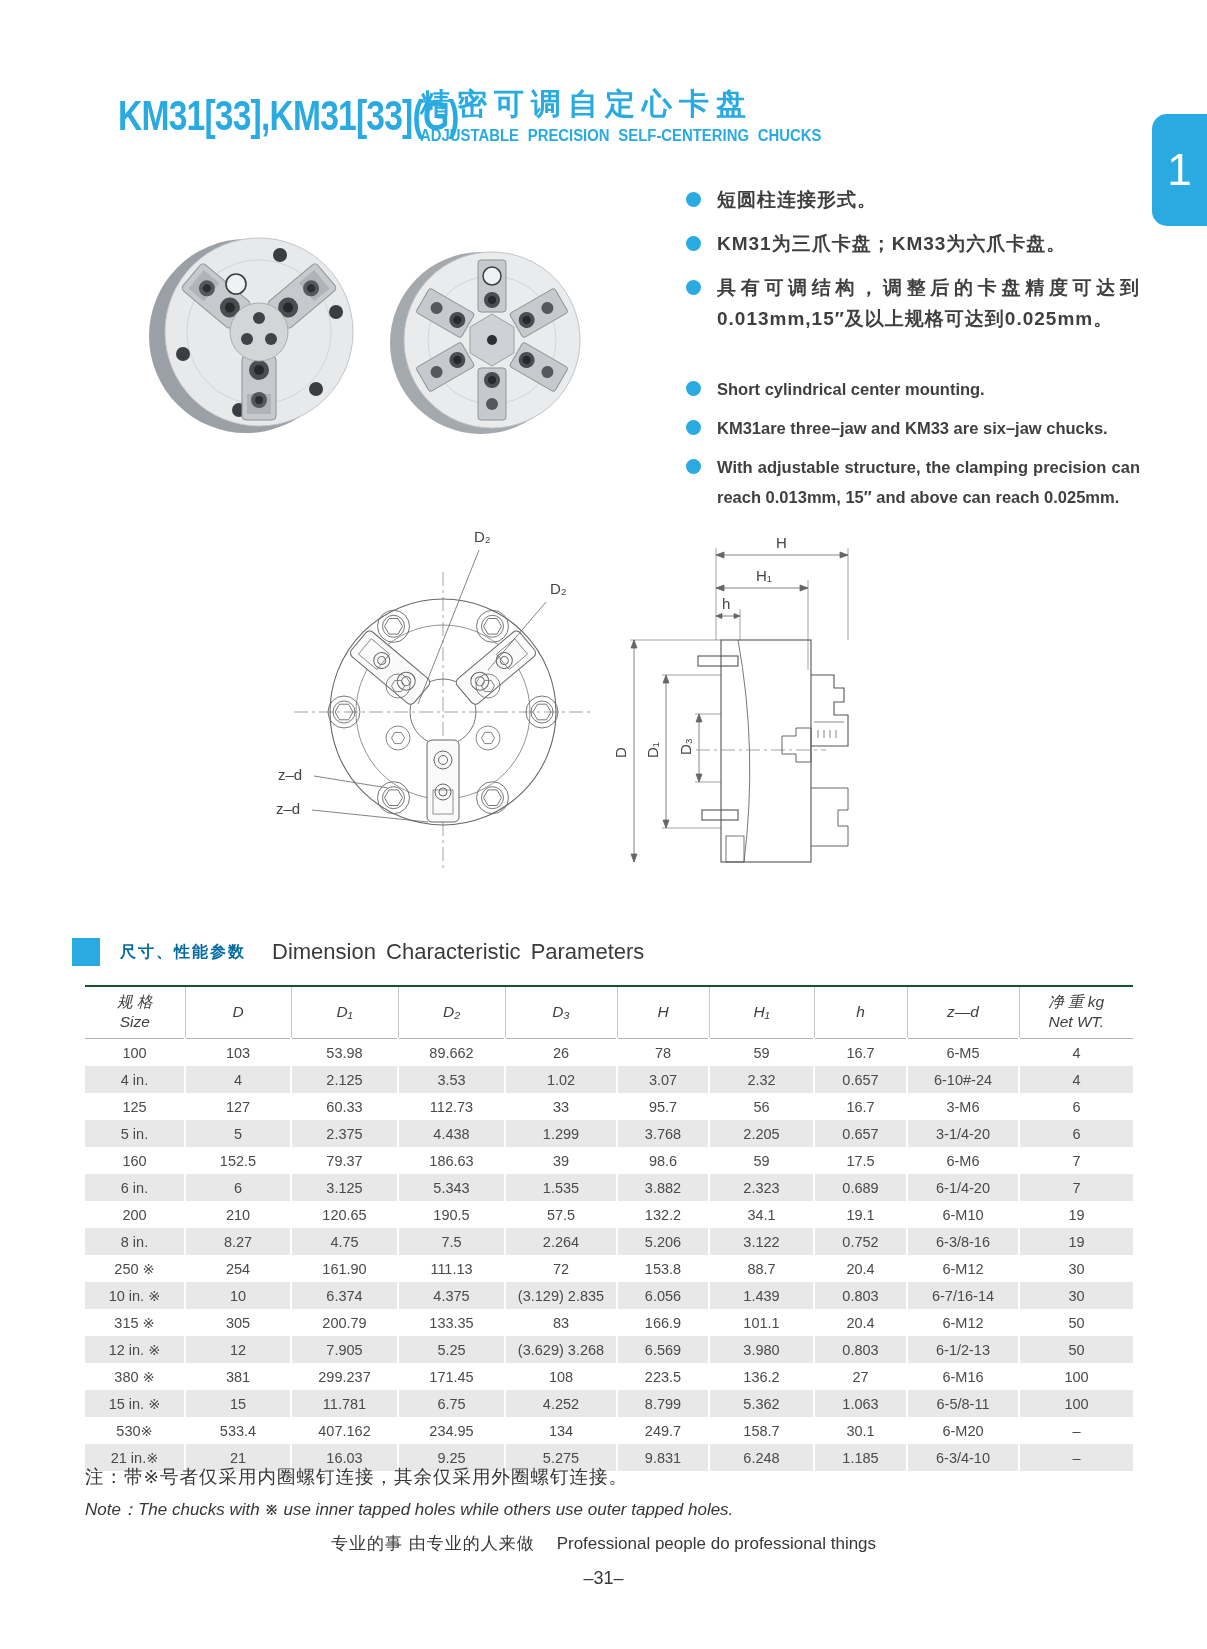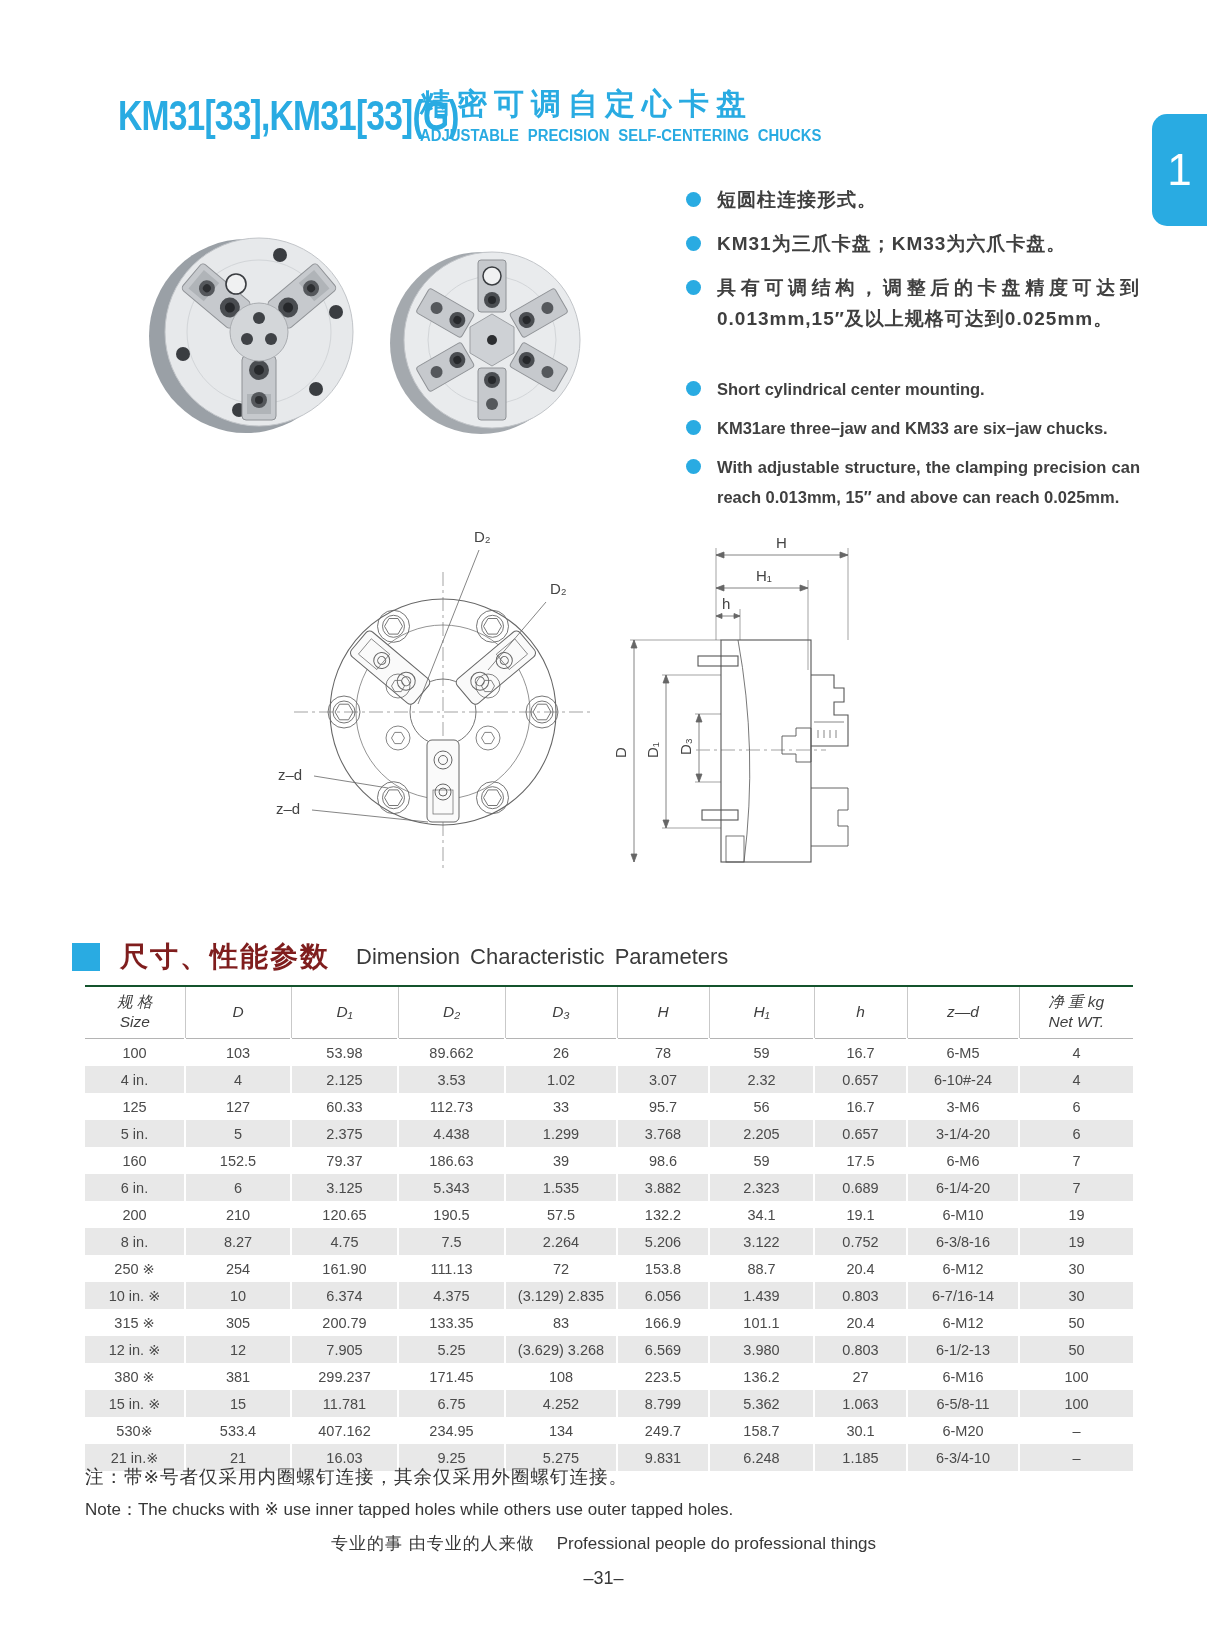--- a/index.html
+++ b/index.html
@@ -45,21 +45,21 @@
   .features-en { margin-top:40px; }
   .features-en li { font-size:16.5px; line-height:30px; margin-bottom:9px; }
   .features-en .dot { top:7px; }
   
   .front-view { position:absolute; left:266px; top:520px; width:354px; height:354px; }
   .side-view  { position:absolute; left:586px; top:510px; width:348px; height:360px; }
   .front-view text, .side-view text { font-family:"Liberation Sans",sans-serif; font-size:15px; fill:#444; }
   
   .section-heading { position:absolute; left:72px; top:938px; display:flex; align-items:center; }
   .blue-square { width:28px; height:28px; background:#29abe2; margin-right:20px; }
-  .sec-cn { font-size:28px; font-weight:bold; color:#7f1d1d; letter-spacing:2px; margin-right:26px; }
+  .sec-cn { font-size:16px; font-weight:bold; color:#0369a1; letter-spacing:2px; margin-right:26px; }
   .sec-en { font-size:22px; color:#3a3a3a; word-spacing:4px; }
   
   .spec-table {
     position:absolute; left:85px; top:985px; width:1048px;
     border-collapse:collapse; table-layout:fixed;
     font-size:14.5px; color:#4a4a4a; text-align:center;
   }
   .spec-table thead tr { border-top:2px solid #14532d; border-bottom:1px solid #b4b4b4;font-style:italic; }
   .spec-table th { font-weight:normal; color:#3e3e3e; font-size:15.5px; padding:5px 0 6px;
                    border-left:1px solid #c9c9c9; line-height:20px; }
@@ -67,21 +67,21 @@
   .spec-table td { height:27px; padding:0; border-left:2px solid #ffffff; }
   .spec-table td:first-child { border-left:none; }
   .spec-table tr.shaded td { background:#e8e8e8; }
   .spec-table col.c1 {width:100px}.spec-table col.c2{width:106px}.spec-table col.c3{width:107px}
   .spec-table col.c4 {width:107px}.spec-table col.c5{width:112px}.spec-table col.c6{width:92px}
   .spec-table col.c7 {width:105px}.spec-table col.c8{width:93px}.spec-table col.c9{width:112px}
   .spec-table col.c10{width:114px}
   
   .notes { position:absolute; left:85px; top:1464px; color:#373737; }
   .note-cn { font-size:18.5px; letter-spacing:1px; margin-bottom:9px; }
-  .note-en { font-size:17px; }
+  .note-en { font-size:17px;font-style:italic; }
   
   .footer { position:absolute; left:0; top:1532px; width:100%; text-align:center; color:#383838; }
   .footer-line { font-size:17px; }
   .footer-cn { margin-right:22px; letter-spacing:1px; }
   .page-num { margin-top:13px; font-size:18px; }
 </style>
 </head>
 <body>
 
 <div class="page">

